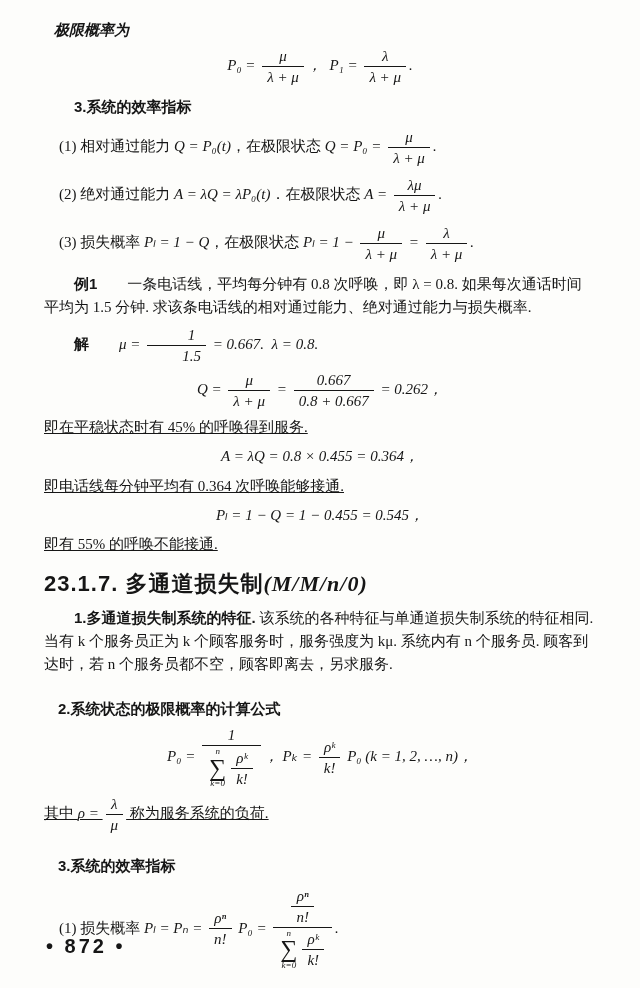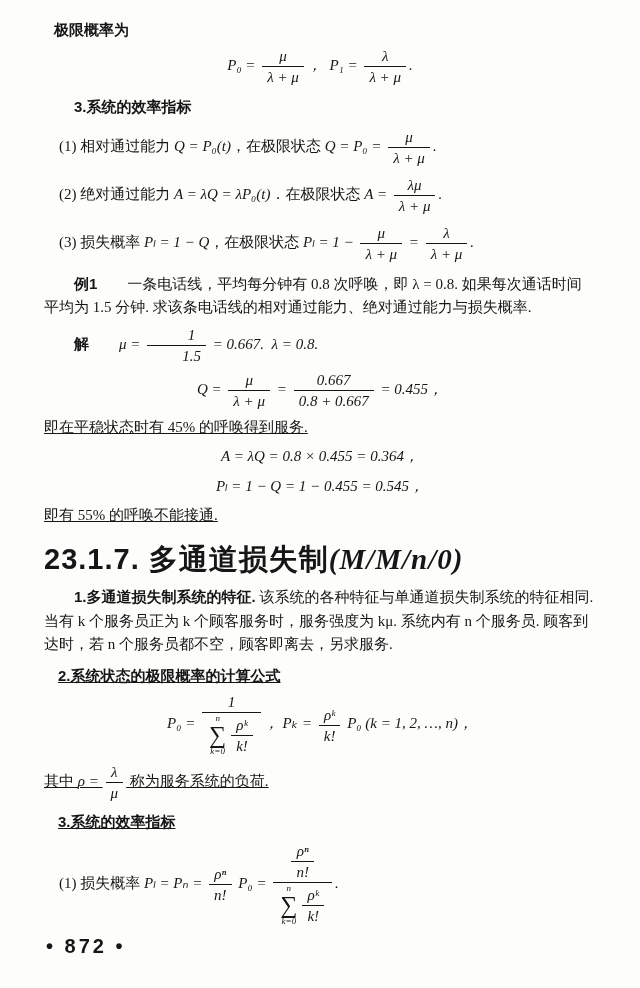--- a/index.html
+++ b/index.html
@@ -11,30 +11,30 @@
     background: #fdfdfb;
     color: #161616;
     font-family: "Liberation Serif", "DejaVu Serif", "DejaVu Sans", serif;
     font-size: 15px;
     line-height: 1.55;
     overflow: hidden;
   }
   .hei { font-family: "Liberation Sans", "DejaVu Sans", sans-serif; font-weight: 700; }
   .m { font-style: italic; font-family: "Liberation Serif", "DejaVu Sans", serif; white-space: pre-wrap; }
   .cn { white-space: pre-wrap; text-align: right; }
-  .intro { margin: 2px 0 0 0; padding-left: 10px; }
+  .intro { margin: 2px 0 0 0; padding-left: 10px; font-style: italic; }
   .center { text-align: center; }
   .fline { margin: 6px 0; }
   .item { margin: 9px 0; padding-left: 15px; }
   .para { margin: 7px 0 5px 0; text-indent: 2em; }
   .plain { margin: 4px 0; text-decoration: underline; }
   .subhead { margin: 9px 0 4px 0; padding-left: 30px; }
-  .subhead-sm { margin: 8px 0 2px 0; padding-left: 14px; text-decoration: underline; }
+  .subhead-sm { margin: 20px 0 2px 0; padding-left: 14px; }
   .lbl { margin-right: 30px; }
-  .sechead { margin: 14px 0 8px 0; font-size: 29px; line-height: 1.25; letter-spacing: 1px; }
+  .sechead { margin: 14px 0 8px 0; font-size: 22px; line-height: 1.25; letter-spacing: 1px; }
   .sechead .m { font-weight: 700; }
   
   .frac { display: inline-block; vertical-align: middle; text-align: center; margin: 0 3px; line-height: 1.2; }
   .fn { display: block; padding: 0 5px 1px 5px; border-bottom: 1.4px solid #161616; }
   .fd { display: block; padding: 1px 5px 0 5px; }
   .fdrow { display: flex; align-items: center; justify-content: center; }
   
   .bigop { display: inline-flex; flex-direction: column; align-items: center; line-height: 1; vertical-align: middle; margin: 0 2px; }
   .bigop .lt, .bigop .lb { font-size: 9px; font-style: italic; line-height: 1.1; }
   .bigop .op { font-size: 24px; font-style: normal; line-height: 0.95; }
@@ -67,27 +67,28 @@
 
   <p class="para">
     <b class="hei lbl">例1</b><span class="cn">一条电话线，平均每分钟有 0.8 次呼唤，即 λ = 0.8. 如果每次通话时间平均为 1.5 分钟. 求该条电话线的相对通过能力、绝对通过能力与损失概率.</span>
   </p>
 
   <p class="para">
     <b class="hei lbl">解</b><span class="m">μ = </span><span class="frac"><span class="fn m">1</span><span class="fd m">1.5</span></span><span class="m"> = 0.667.  λ = 0.8.</span>
   </p>
 
   <div class="fline center">
-    <span class="m">Q = </span><span class="frac"><span class="fn m">μ</span><span class="fd m">λ + μ</span></span><span class="m"> = </span><span class="frac"><span class="fn m">0.667</span><span class="fd m">0.8 + 0.667</span></span><span class="m"> = 0.455，</span>
+    <span class="m">Q = </span><span class="frac"><span class="fn m">μ</span><span class="fd m">λ + μ</span></span><span class="m"> = </span><span class="frac"><span class="fn m">0.667</span><span class="fd m">0.8 + 0.667</span></span><span class="m"> = 0.262，</span>
   </div>
 
   <p class="plain">即在平稳状态时有 45% 的呼唤得到服务.</p>
 
   <div class="fline center m">A = λQ = 0.8 × 0.455 = 0.364，</div>
 
+  <p class="plain">即电话线每分钟平均有 0.364 次呼唤能够接通.</p>
 
   <div class="fline center m">Pₗ = 1 − Q = 1 − 0.455 = 0.545，</div>
 
   <p class="plain">即有 55% 的呼唤不能接通.</p>
 
   <h2 class="sechead hei">
     <span>23.1.7.</span>
     <span>多通道损失制</span><span class="m">(M/M/n/0)</span>
   </h2>
 

